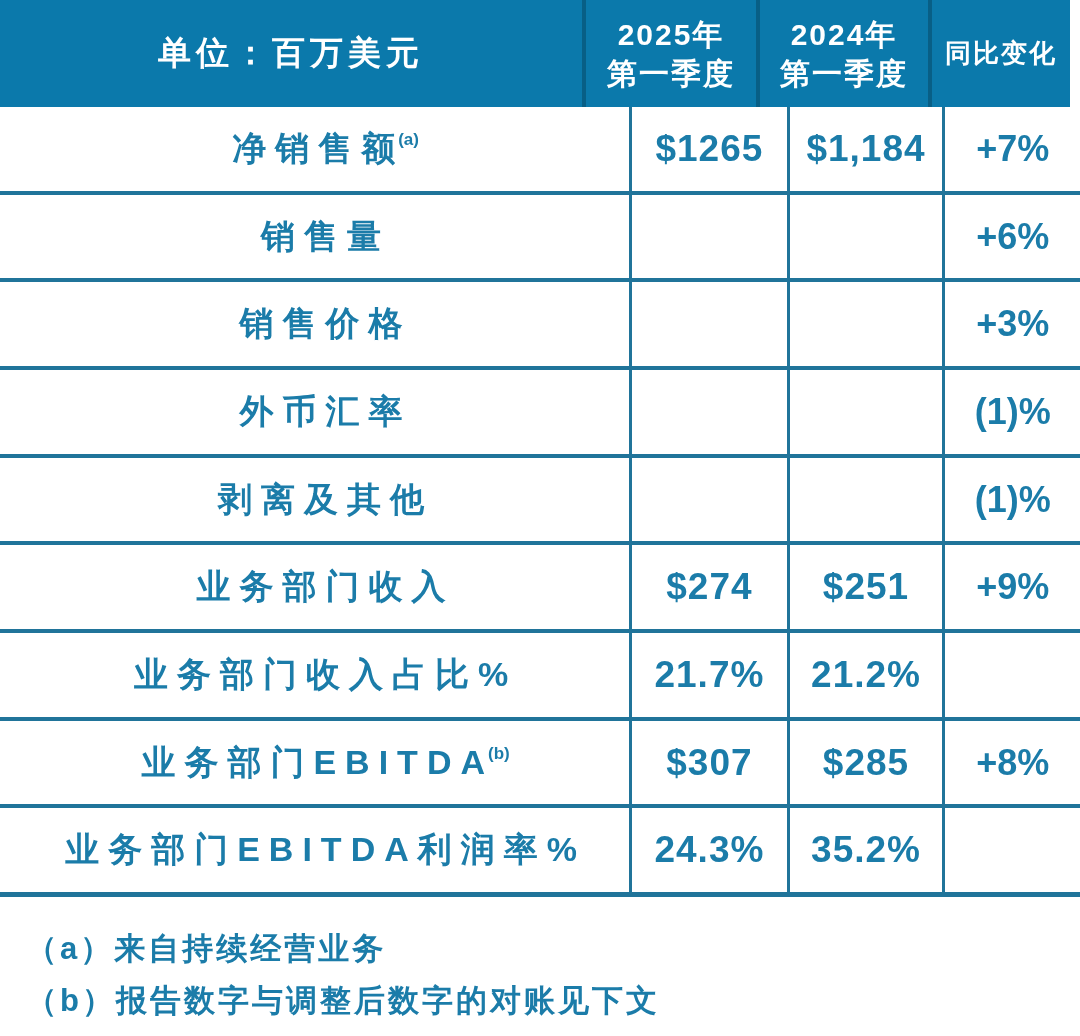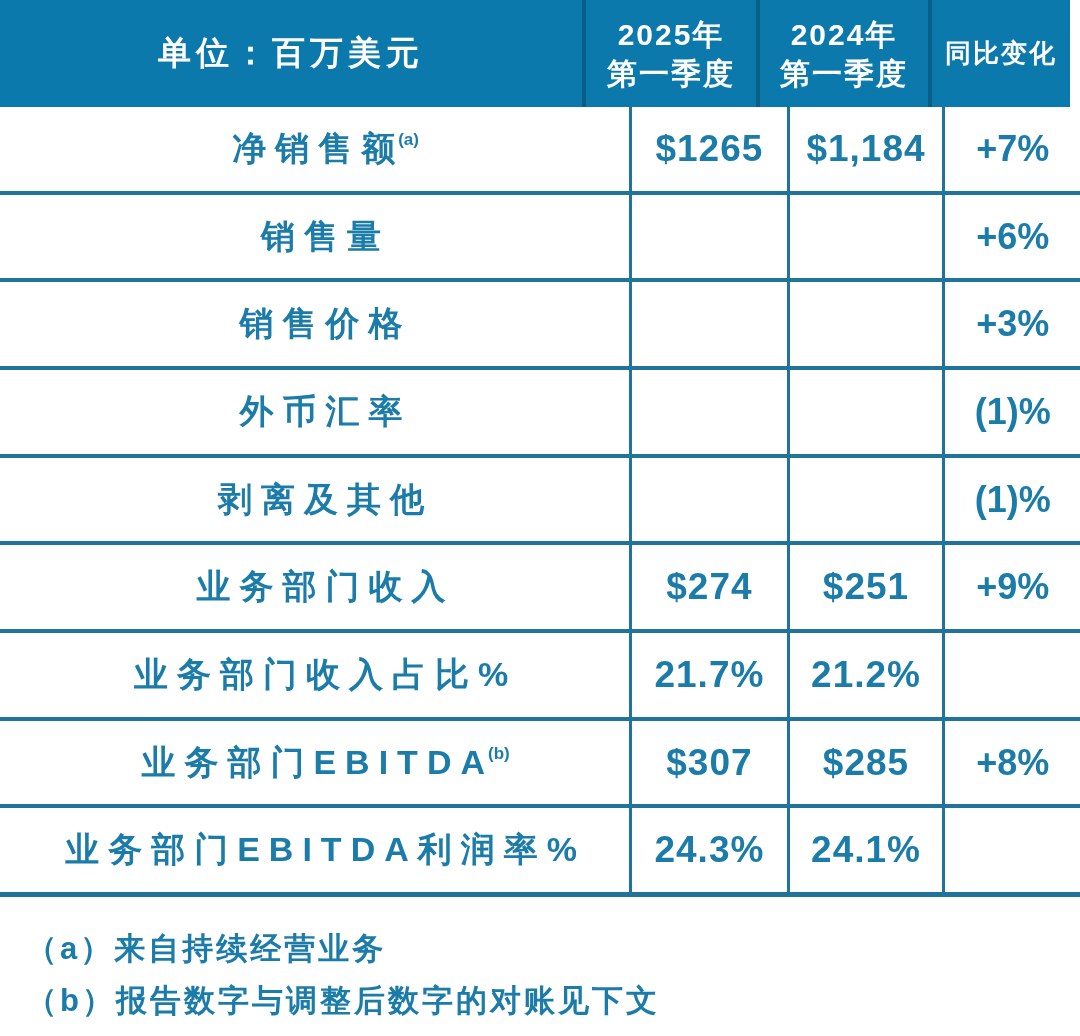--- a/index.html
+++ b/index.html
@@ -146,21 +146,21 @@
       <div class="cell v25">$307</div>
       <div class="cell v24">$285</div>
       <div class="cell chg">+8%</div>
     </div>
 
     <div class="row last">
       <div class="cell lab">
           <span>业务部门EBITDA利润率%</span>
         </div>
       <div class="cell v25">24.3%</div>
-      <div class="cell v24">24.1%</div>
+      <div class="cell v24">35.2%</div>
       <div class="cell chg"></div>
     </div>
 
   </div>
 
   <div class="footnotes">
     <div class="footnote">（a）来自持续经营业务</div>
     <div class="footnote">（b）报告数字与调整后数字的对账见下文</div>
   </div>
 

